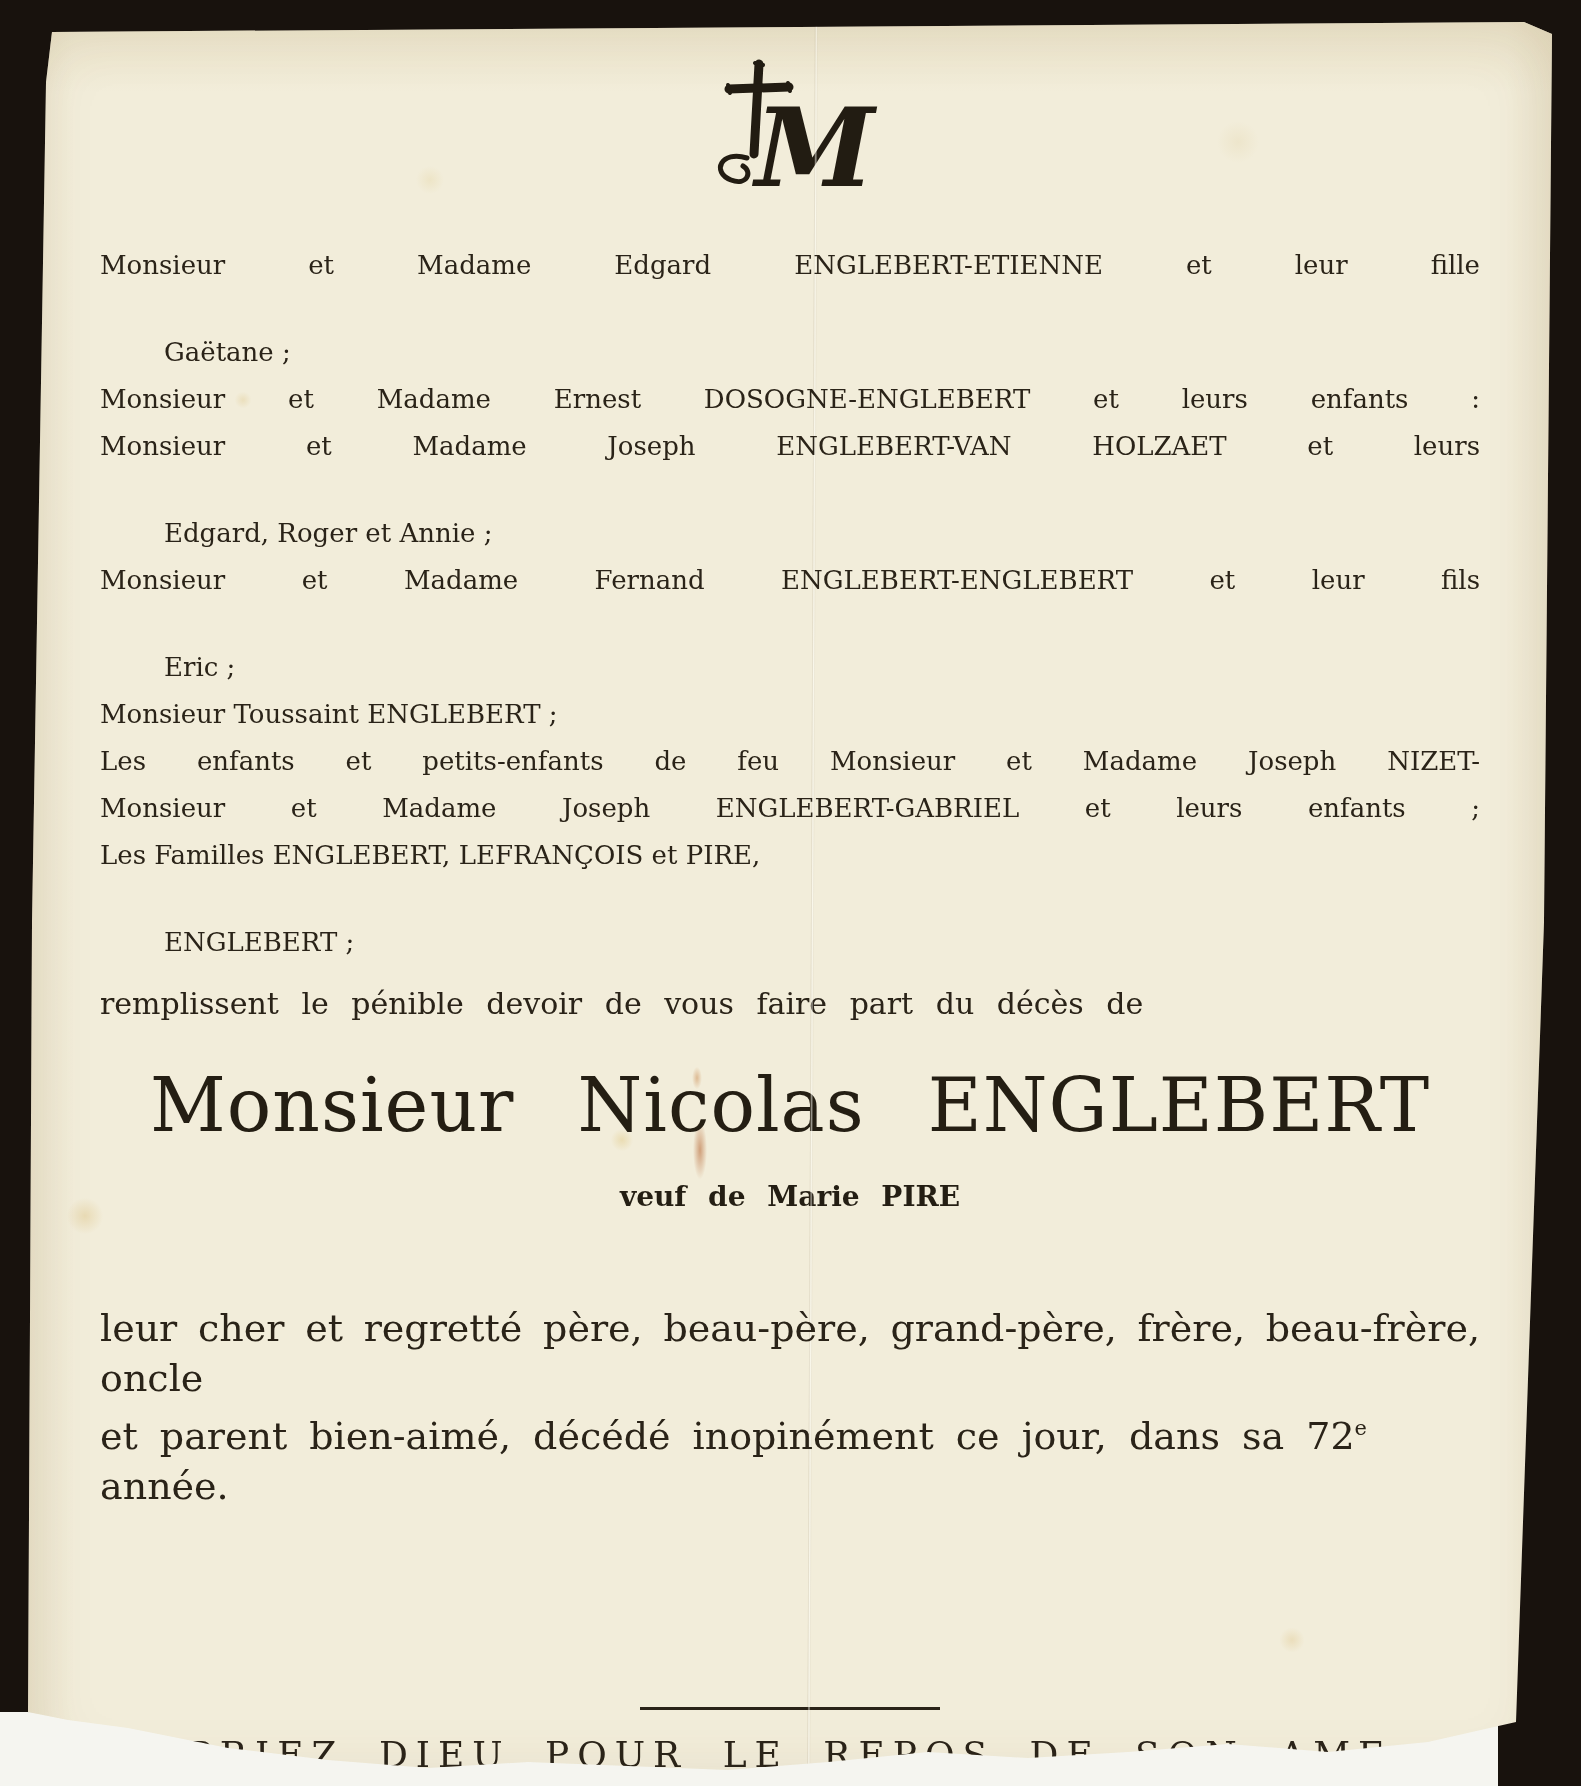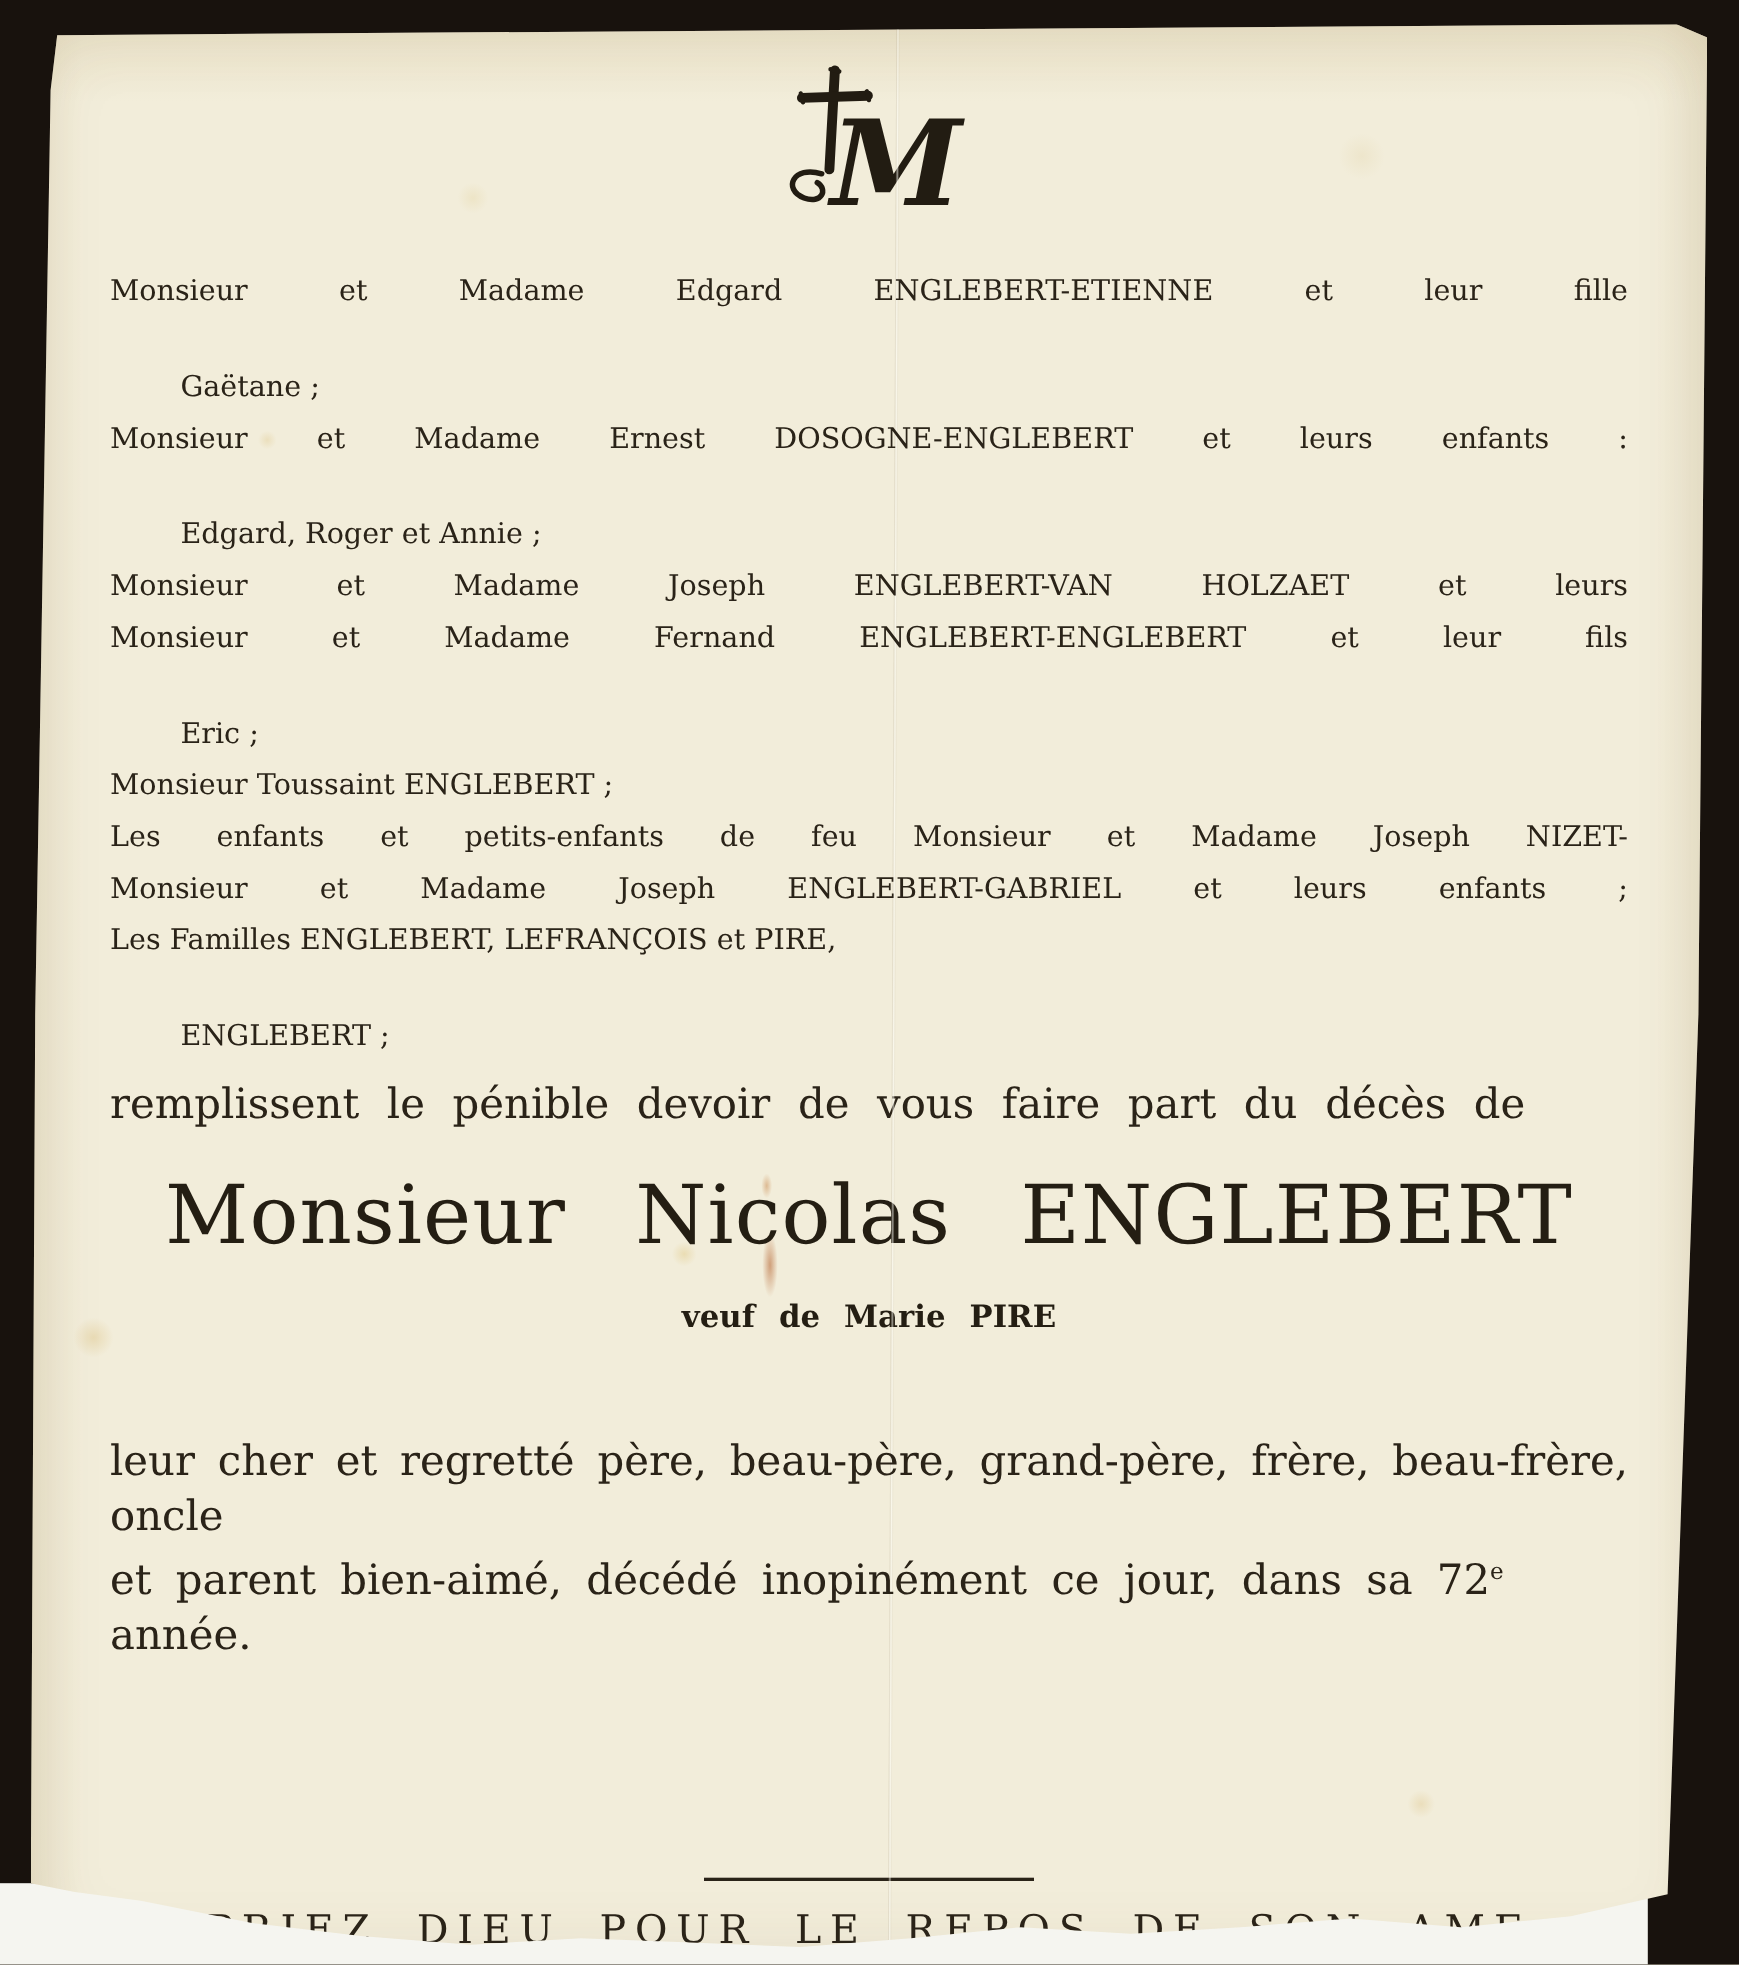--- a/index.html
+++ b/index.html
@@ -53,21 +53,21 @@
   .textcol{margin:0 72px;position:relative;}
   .relatives{margin-top:50px;font-size:26px;}
   .relatives .line{line-height:47px;}
   .tribute,.funeral{font-size:38px;}
   .line{white-space:normal;}
   .line.justify{text-align:justify;text-align-last:justify;}
   .line.indent{padding-left:64px;margin-top:40px;}
   .line.spread{word-spacing:10px;}
   .line sup{font-size:55%;vertical-align:super;letter-spacing:0;}
 
-  .intro{margin:14px 72px 0;font-size:38px;line-height:47px;word-spacing:13px;}
+  .intro{margin:14px 72px 0;font-size:30px;line-height:47px;word-spacing:13px;}
 
   .title{
     margin:30px auto 0;width:1280px;
     font-size:74px;font-weight:400;letter-spacing:1px;
     text-align:justify;text-align-last:justify;line-height:96px;
     color:#241e13;
   }
   .subtitle{
     margin:16px 0 0;text-align:center;
     font-size:28px;font-weight:700;word-spacing:12px;line-height:56px;
@@ -100,22 +100,22 @@
       <line x1="93" y1="25" x2="95" y2="33" stroke-width="4"></line>
       <path d="M52 100 C26 92 16 114 36 122 C52 128 58 114 48 108" stroke-width="5"></path>
     </g>
     <text x="60" y="128" font-size="108" font-style="italic" font-weight="bold">M</text>
   </svg>
 
   <div class="relatives textcol">
       <div class="line justify"><span>Monsieur et Madame Edgard ENGLEBERT-ETIENNE et leur fille</span></div>
       <div class="line indent"><span>Gaëtane ;</span></div>
       <div class="line justify"><span>Monsieur et Madame Ernest DOSOGNE-ENGLEBERT et leurs enfants :</span></div>
+      <div class="line justify"><span>Monsieur et Madame Joseph ENGLEBERT-VAN HOLZAET et leurs</span></div>
       <div class="line indent"><span>Edgard, Roger et Annie ;</span></div>
-      <div class="line justify"><span>Monsieur et Madame Joseph ENGLEBERT-VAN HOLZAET et leurs</span></div>
       <div class="line justify"><span>Monsieur et Madame Fernand ENGLEBERT-ENGLEBERT et leur fils</span></div>
       <div class="line indent"><span>Eric ;</span></div>
       <div class="line"><span>Monsieur Toussaint ENGLEBERT ;</span></div>
       <div class="line justify"><span>Les enfants et petits-enfants de feu Monsieur et Madame Joseph NIZET-</span></div>
       <div class="line justify"><span>Monsieur et Madame Joseph ENGLEBERT-GABRIEL et leurs enfants ;</span></div>
       <div class="line"><span>Les Familles ENGLEBERT, LEFRANÇOIS et PIRE,</span></div>
       <div class="line indent"><span>ENGLEBERT ;</span></div>
     </div>
 
   <p class="intro">remplissent le pénible devoir de vous faire part du décès de</p>

